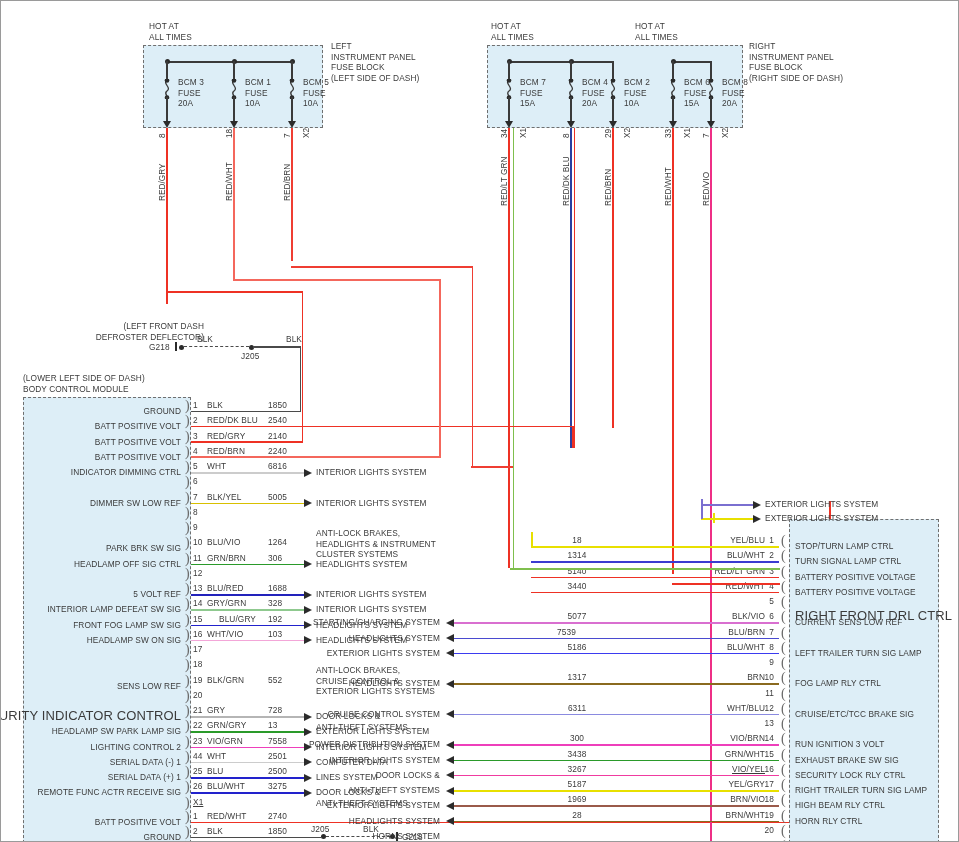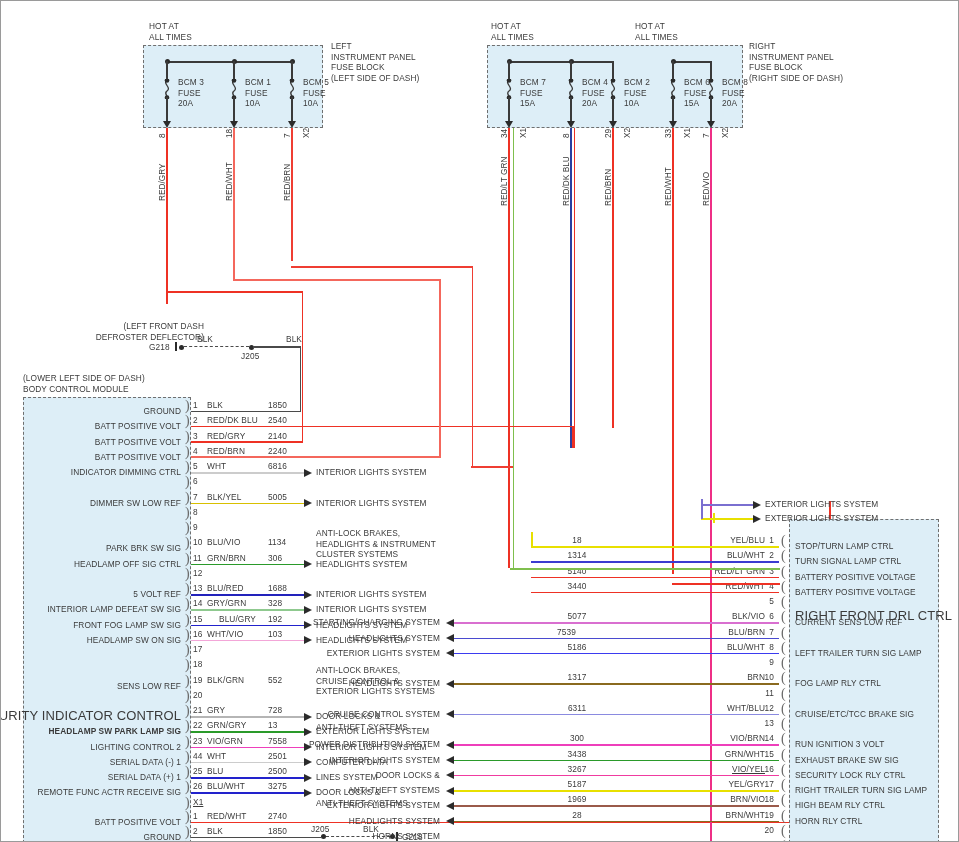--- a/index.html
+++ b/index.html
@@ -208,21 +208,21 @@
     <div class="abs" style="left: 184px; top: 505.75px; font-size: 14px; color: rgb(106, 106, 106); line-height: 12px; font-family: &quot;Liberation Serif&quot;, serif;">)</div>
     <div class="txt abs" style="left: 192px; top: 505.75px; font-size: 8.3px; color: rgb(58, 58, 58); line-height: 10.5px;">8</div>
     <div class="abs" style="left: 184px; top: 521px; font-size: 14px; color: rgb(106, 106, 106); line-height: 12px; font-family: &quot;Liberation Serif&quot;, serif;">)</div>
     <div class="txt abs" style="left: 192px; top: 521px; font-size: 8.3px; color: rgb(58, 58, 58); line-height: 10.5px;">9</div>
     <div class="txt abs" style="left: 315px; top: 527px; font-size: 8.3px; color: rgb(58, 58, 58); line-height: 10.5px;">ANTI-LOCK BRAKES,
 HEADLIGHTS &amp; INSTRUMENT
 CLUSTER SYSTEMS</div>
     <div class="abs" style="left: 184px; top: 536.25px; font-size: 14px; color: rgb(106, 106, 106); line-height: 12px; font-family: &quot;Liberation Serif&quot;, serif;">)</div>
     <div class="txt abs" style="left: 192px; top: 536.25px; font-size: 8.3px; color: rgb(58, 58, 58); line-height: 10.5px;">10</div>
     <div class="txt abs" style="left: 206px; top: 536.25px; font-size: 8.3px; color: rgb(58, 58, 58); line-height: 10.5px;">BLU/VIO</div>
-    <div class="txt abs" style="left: 267px; top: 536.25px; font-size: 8.3px; color: rgb(58, 58, 58); line-height: 10.5px;">1134</div>
+    <div class="txt abs" style="left: 267px; top: 536.25px; font-size: 8.3px; color: rgb(58, 58, 58); line-height: 10.5px;">1264</div>
     <div class="txt r abs" style="left: auto; top: 542.25px; font-size: 8.3px; color: rgb(58, 58, 58); line-height: 10.5px; right: 777px;">PARK BRK SW SIG</div>
     <div class="abs" style="left: 184px; top: 551.5px; font-size: 14px; color: rgb(106, 106, 106); line-height: 12px; font-family: &quot;Liberation Serif&quot;, serif;">)</div>
     <div class="txt abs" style="left: 192px; top: 551.5px; font-size: 8.3px; color: rgb(58, 58, 58); line-height: 10.5px;">11</div>
     <div class="txt abs" style="left: 206px; top: 551.5px; font-size: 8.3px; color: rgb(58, 58, 58); line-height: 10.5px;">GRN/BRN</div>
     <div class="txt abs" style="left: 267px; top: 551.5px; font-size: 8.3px; color: rgb(58, 58, 58); line-height: 10.5px;">306</div>
     <div class="txt r abs" style="left: auto; top: 557.5px; font-size: 8.3px; color: rgb(58, 58, 58); line-height: 10.5px; right: 777px;">HEADLAMP OFF SIG CTRL</div>
     <div class="wire abs" style="left: 190px; top: 562.5px; width: 119px; background: rgb(42, 154, 42);"></div>
     <div class="arrowR abs" style="left: 303px; top: 559px;"></div>
     <div class="txt abs" style="left: 315px; top: 557.5px; font-size: 8.3px; color: rgb(58, 58, 58); line-height: 10.5px;">HEADLIGHTS SYSTEM</div>
     <div class="abs" style="left: 184px; top: 566.75px; font-size: 14px; color: rgb(106, 106, 106); line-height: 12px; font-family: &quot;Liberation Serif&quot;, serif;">)</div>
@@ -279,21 +279,21 @@
     <div class="txt abs" style="left: 267px; top: 704px; font-size: 8.3px; color: rgb(58, 58, 58); line-height: 10.5px;">728</div>
     <div class="txt r abs" style="left: auto; top: 710px; font-size: 13px; color: rgb(58, 58, 58); line-height: 10.5px; right: 777px;">SECURITY INDICATOR CONTROL</div>
     <div class="wire abs" style="left: 190px; top: 715px; width: 119px; background: rgb(181, 181, 181);"></div>
     <div class="arrowR abs" style="left: 303px; top: 711.5px;"></div>
     <div class="txt abs" style="left: 315px; top: 710px; font-size: 8.3px; color: rgb(58, 58, 58); line-height: 10.5px;">DOOR LOCKS &amp;
 ANTI-THEFT SYSTEMS</div>
     <div class="abs" style="left: 184px; top: 719.25px; font-size: 14px; color: rgb(106, 106, 106); line-height: 12px; font-family: &quot;Liberation Serif&quot;, serif;">)</div>
     <div class="txt abs" style="left: 192px; top: 719.25px; font-size: 8.3px; color: rgb(58, 58, 58); line-height: 10.5px;">22</div>
     <div class="txt abs" style="left: 206px; top: 719.25px; font-size: 8.3px; color: rgb(58, 58, 58); line-height: 10.5px;">GRN/GRY</div>
     <div class="txt abs" style="left: 267px; top: 719.25px; font-size: 8.3px; color: rgb(58, 58, 58); line-height: 10.5px;">13</div>
-    <div class="txt r abs" style="left: auto; top: 725.25px; font-size: 8.3px; color: rgb(58, 58, 58); line-height: 10.5px; right: 777px; font-weight: bold;">HEADLAMP SW PARK LAMP SIG</div>
+    <div class="txt r abs" style="left: auto; top: 725.25px; font-size: 8.3px; color: rgb(58, 58, 58); line-height: 10.5px; right: 777px;">HEADLAMP SW PARK LAMP SIG</div>
     <div class="wire abs" style="left: 190px; top: 730.25px; width: 119px; background: rgb(42, 154, 42);"></div>
     <div class="arrowR abs" style="left: 303px; top: 726.75px;"></div>
     <div class="txt abs" style="left: 315px; top: 725.25px; font-size: 8.3px; color: rgb(58, 58, 58); line-height: 10.5px;">EXTERIOR LIGHTS SYSTEM</div>
     <div class="abs" style="left: 184px; top: 734.5px; font-size: 14px; color: rgb(106, 106, 106); line-height: 12px; font-family: &quot;Liberation Serif&quot;, serif;">)</div>
     <div class="txt abs" style="left: 192px; top: 734.5px; font-size: 8.3px; color: rgb(58, 58, 58); line-height: 10.5px;">23</div>
     <div class="txt abs" style="left: 206px; top: 734.5px; font-size: 8.3px; color: rgb(58, 58, 58); line-height: 10.5px;">VIO/GRN</div>
     <div class="txt abs" style="left: 267px; top: 734.5px; font-size: 8.3px; color: rgb(58, 58, 58); line-height: 10.5px;">7558</div>
     <div class="txt r abs" style="left: auto; top: 740.5px; font-size: 8.3px; color: rgb(58, 58, 58); line-height: 10.5px; right: 777px;">LIGHTING CONTROL 2</div>
     <div class="wire abs" style="left: 190px; top: 745.5px; width: 119px; background: rgb(238, 63, 187);"></div>
     <div class="arrowR abs" style="left: 303px; top: 742px;"></div>

